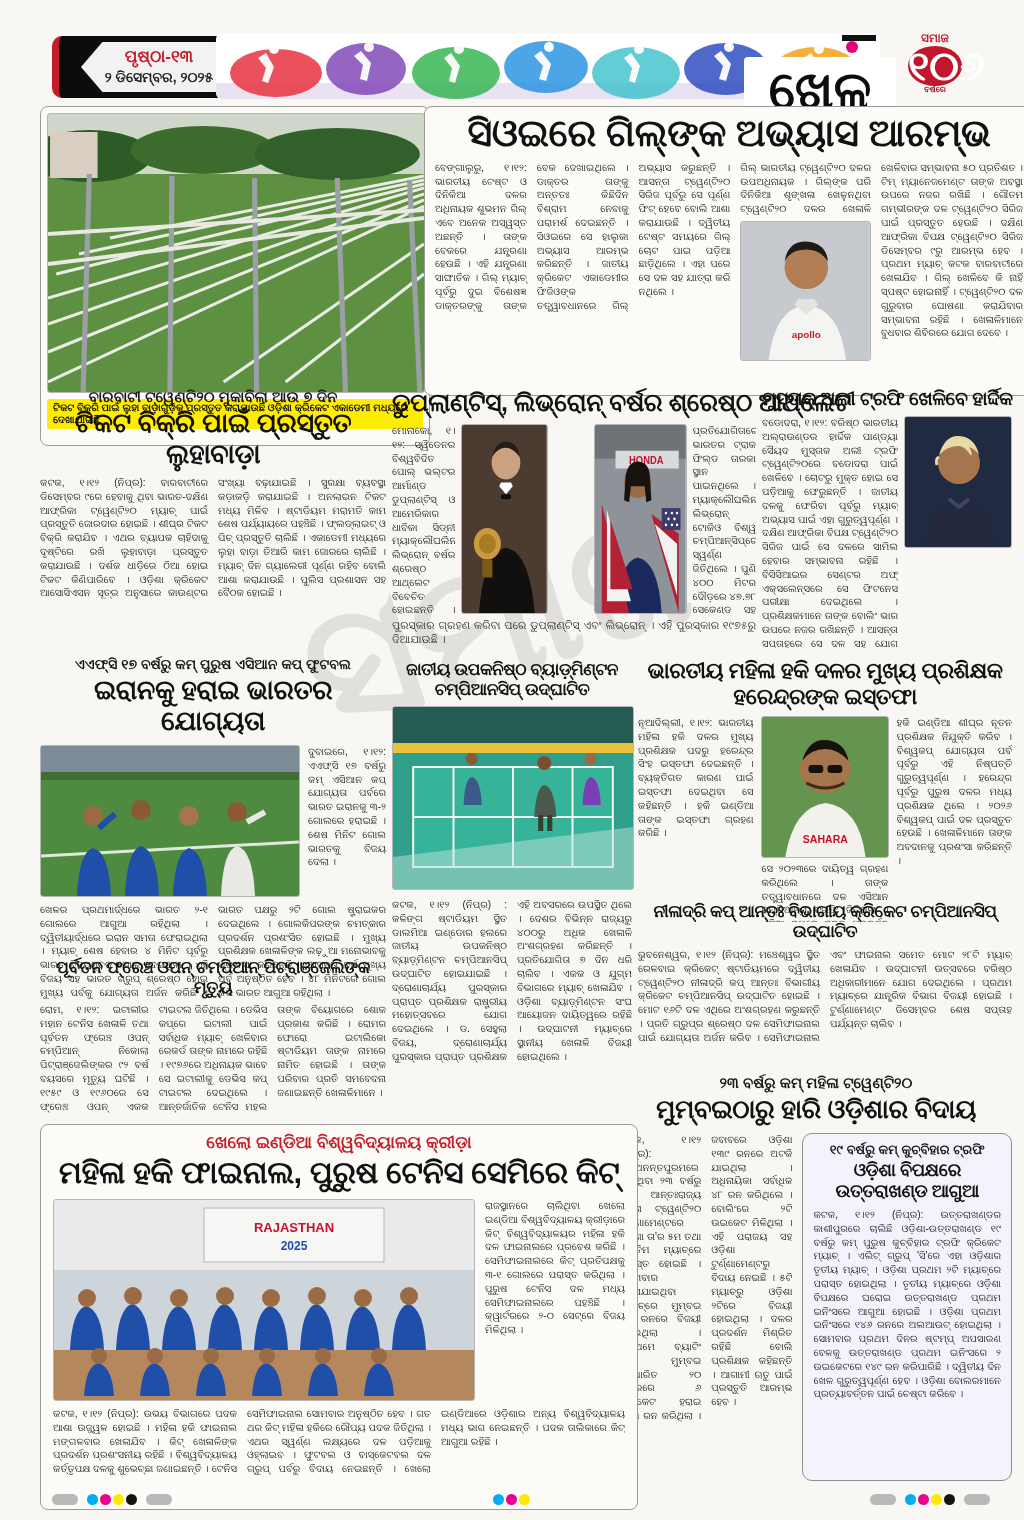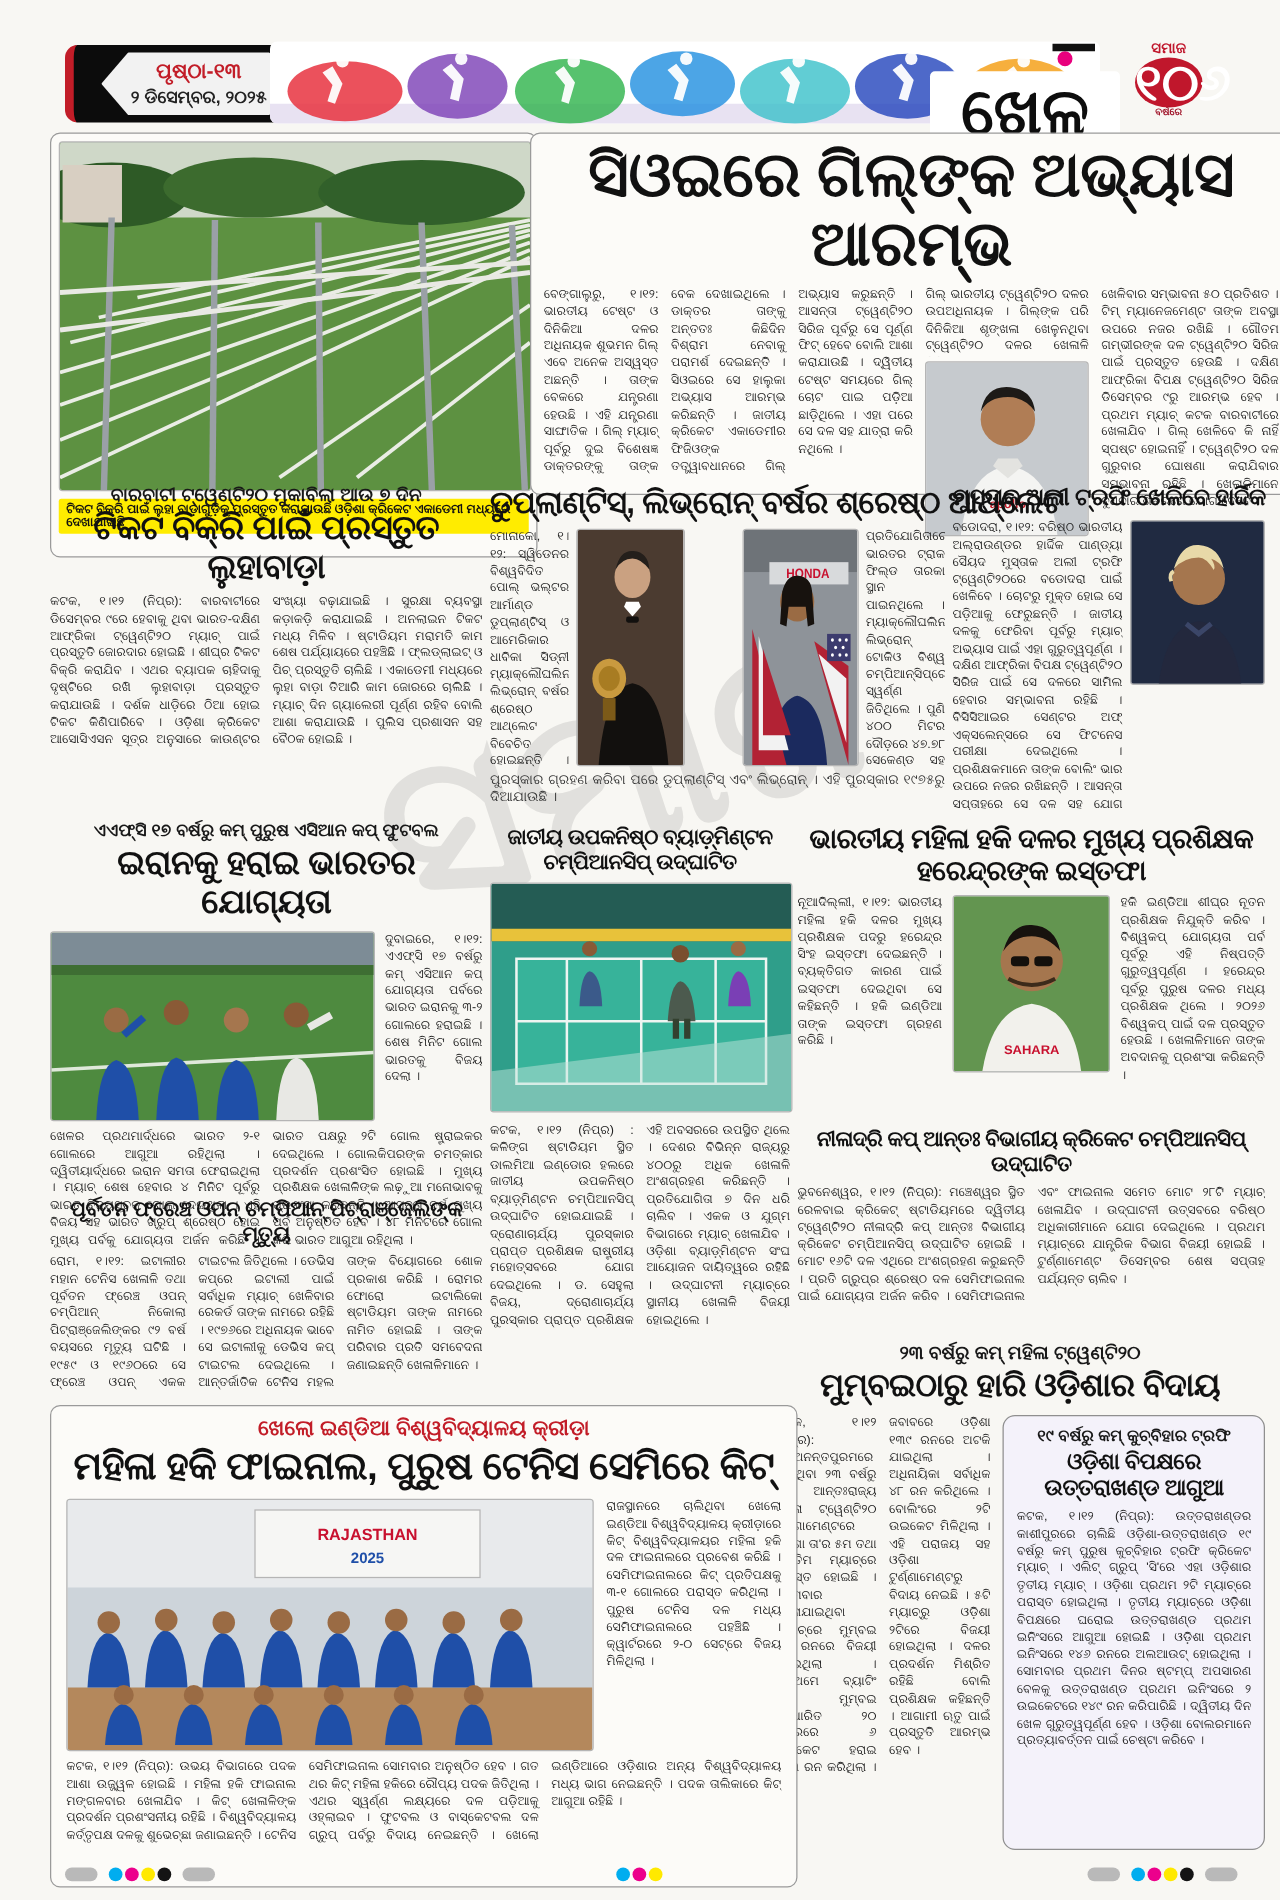--- a/index.html
+++ b/index.html
@@ -114,21 +114,21 @@
       <g stroke="#e9e9e4" stroke-width="4" fill="none">
         <path d="M0 120 L364 96"></path>
           <path d="M0 150 L364 104"></path>
       </g>
     </svg>
   </div>
   <div class="caption-yellow" style="margin-top:6px;">ଟିକଟ ବିକ୍ରି ପାଇଁ ଲୁହା ବାଡ଼ାଗୁଡ଼ିକୁ ପ୍ରସ୍ତୁତ କରାଯାଉଛି ଓଡ଼ିଶା କ୍ରିକେଟ ଏକାଡେମୀ ମଧ୍ୟରେ ଦେଖାଯାଇଛି</div>
 </div>
 
 <div class="abs box" style="left:424px;top:106px;width:588px;height:276px;padding:6px 10px;">
-  <div class="headline" style="font-size:50px;line-height:1.1;">ସିଓଇରେ ଗିଲ୍‌ଙ୍କ ଅଭ୍ୟାସ ଆରମ୍ଭ</div>
+  <div class="headline" style="font-size:38px;line-height:1.1;">ସିଓଇରେ ଗିଲ୍‌ଙ୍କ ଅଭ୍ୟାସ ଆରମ୍ଭ</div>
   <div style="display:flex;gap:10px;margin-top:6px;height:200px;">
     <div class="body-text cols3" style="width:52%;height:100%;">ବେଙ୍ଗାଲୁରୁ, ୧।୧୨: ଭାରତୀୟ ଟେଷ୍ଟ ଓ ଦିନିକିଆ ଦଳର ଅଧିନାୟକ ଶୁଭମନ ଗିଲ୍ ଏବେ ଅନେକ ଅସ୍ୱସ୍ତ ଅଛନ୍ତି । ତାଙ୍କ ବେକରେ ଯନ୍ତ୍ରଣା ହେଉଛି । ଏହି ଯନ୍ତ୍ରଣା ସାଙ୍ଘାତିକ । ଗିଲ୍ ମ୍ୟାଚ୍ ପୂର୍ବରୁ ଦୁଇ ବିଶେଷଜ୍ଞ ଡାକ୍ତରଙ୍କୁ ତାଙ୍କ ବେକ ଦେଖାଇଥିଲେ । ଡାକ୍ତର ତାଙ୍କୁ ଅନ୍ତତଃ କିଛିଦିନ ବିଶ୍ରାମ ନେବାକୁ ପରାମର୍ଶ ଦେଇଛନ୍ତି । ସିଓଇରେ ସେ ହାଲୁକା ଅଭ୍ୟାସ ଆରମ୍ଭ କରିଛନ୍ତି । ଜାତୀୟ କ୍ରିକେଟ ଏକାଡେମୀର ଫିଜିଓଙ୍କ ତତ୍ତ୍ୱାବଧାନରେ ଗିଲ୍ ଅଭ୍ୟାସ କରୁଛନ୍ତି । ଆସନ୍ତା ଟ୍ୱେଣ୍ଟି୨୦ ସିରିଜ ପୂର୍ବରୁ ସେ ପୂର୍ଣ୍ଣ ଫିଟ୍ ହେବେ ବୋଲି ଆଶା କରାଯାଉଛି । ଦ୍ୱିତୀୟ ଟେଷ୍ଟ ସମୟରେ ଗିଲ୍ ଚୋଟ ପାଇ ପଡ଼ିଆ ଛାଡ଼ିଥିଲେ । ଏହା ପରେ ସେ ଦଳ ସହ ଯାତ୍ରା କରି ନଥିଲେ ।</div>
     <div style="width:23%;height:100%;display:flex;flex-direction:column;">
       <div class="body-text" style="height:56px;">ଗିଲ୍ ଭାରତୀୟ ଟ୍ୱେଣ୍ଟି୨୦ ଦଳର ଉପଅଧିନାୟକ । ଗିଲ୍‌ଙ୍କ ପରି ଦିନିକିଆ ଶୃଙ୍ଖଳା ଖେଳୁନଥିବା ଟ୍ୱେଣ୍ଟି୨୦ ଦଳର ଖେଳାଳି ଶିବିରରେ ଯୋଗ ଦେବେ ।</div>
       <div class="photo" style="flex:1;margin-top:4px;">
         <svg width="100%" height="100%" viewBox="0 0 130 140" preserveAspectRatio="none">
           <rect width="130" height="140" fill="#cfd2d6"></rect>
           <rect width="130" height="140" fill="#b8bec4" opacity=".4"></rect>
           <circle cx="66" cy="46" r="22" fill="#b07d55"></circle>
           <path d="M44 40 q4 -22 24 -20 q18 2 20 20 q-8 -12 -22 -12 q-16 0 -22 12z" fill="#1d1a17"></path>
@@ -279,21 +279,21 @@
       </g>
     </svg>
   </div>
   <div class="body-text cols2" style="height:218px;margin-top:8px;">କଟକ, ୧।୧୨ (ନିପ୍ର) : କଳିଙ୍ଗ ଷ୍ଟାଡିୟମ ସ୍ଥିତ ଡାଲମିଆ ଇଣ୍ଡୋର ହଲରେ ଜାତୀୟ ଉପକନିଷ୍ଠ ବ୍ୟାଡ଼୍‌ମିଣ୍ଟନ ଚମ୍ପିଆନସିପ୍ ଉଦ୍‌ଘାଟିତ ହୋଇଯାଇଛି । ଦ୍ରୋଣାଚାର୍ଯ୍ୟ ପୁରସ୍କାର ପ୍ରାପ୍ତ ପ୍ରଶିକ୍ଷକ ରାଷ୍ଟ୍ରୀୟ ମହୋତ୍ସବରେ ଯୋଗ ଦେଇଥିଲେ । ଡ. ସେହୁଲା ବିଜୟ, ଦ୍ରୋଣାଚାର୍ଯ୍ୟ ପୁରସ୍କାର ପ୍ରାପ୍ତ ପ୍ରଶିକ୍ଷକ ଏହି ଅବସରରେ ଉପସ୍ଥିତ ଥିଲେ । ଦେଶର ବିଭିନ୍ନ ରାଜ୍ୟରୁ ୪୦୦ରୁ ଅଧିକ ଖେଳାଳି ଅଂଶଗ୍ରହଣ କରିଛନ୍ତି । ପ୍ରତିଯୋଗିତା ୭ ଦିନ ଧରି ଚାଲିବ । ଏକକ ଓ ଯୁଗ୍ମ ବିଭାଗରେ ମ୍ୟାଚ୍ ଖେଳାଯିବ । ଓଡ଼ିଶା ବ୍ୟାଡ଼୍‌ମିଣ୍ଟନ ସଂଘ ଆୟୋଜନ ଦାୟିତ୍ୱରେ ରହିଛି । ଉଦ୍‌ଘାଟନୀ ମ୍ୟାଚ୍‌ରେ ସ୍ଥାନୀୟ ଖେଳାଳି ବିଜୟୀ ହୋଇଥିଲେ ।</div>
 </div>
 
 <div class="abs" style="left:638px;top:658px;width:374px;height:240px;">
   <div class="headline" style="font-size:22px;">ଭାରତୀୟ ମହିଳା ହକି ଦଳର ମୁଖ୍ୟ ପ୍ରଶିକ୍ଷକ ହରେନ୍ଦ୍ରଙ୍କ ଇସ୍ତଫା</div>
   <div style="display:flex;gap:8px;margin-top:6px;height:206px;">
     <div class="body-text" style="width:31%;">ନୂଆଦିଲ୍ଲୀ, ୧।୧୨: ଭାରତୀୟ ମହିଳା ହକି ଦଳର ମୁଖ୍ୟ ପ୍ରଶିକ୍ଷକ ପଦରୁ ହରେନ୍ଦ୍ର ସିଂହ ଇସ୍ତଫା ଦେଇଛନ୍ତି । ବ୍ୟକ୍ତିଗତ କାରଣ ପାଇଁ ଇସ୍ତଫା ଦେଇଥିବା ସେ କହିଛନ୍ତି । ହକି ଇଣ୍ଡିଆ ତାଙ୍କ ଇସ୍ତଫା ଗ୍ରହଣ କରିଛି ।</div>
-    <div style="width:34%;display:flex;">
+    <div style="width:34%;display:flex;flex-direction:column;align-items:center;">
       <div class="photo" style="width:100%;height:140px;">
         <svg width="100%" height="100%" viewBox="0 0 120 140" preserveAspectRatio="none">
           <rect width="120" height="140" fill="#6fa05a"></rect>
           <rect width="120" height="140" fill="#578a46" opacity=".5"></rect>
           <circle cx="60" cy="52" r="24" fill="#a5764e"></circle>
           <path d="M38 44 q6 -22 22 -21 q18 1 22 21 q-10 -12 -22 -12 q-14 0 -22 12z" fill="#17120e"></path>
           <rect x="44" y="48" width="14" height="8" rx="3" fill="#14100c"></rect>
           <rect x="62" y="48" width="14" height="8" rx="3" fill="#14100c"></rect>
           <path d="M42 66 q18 10 36 0" stroke="#3c2a1a" stroke-width="3" fill="none"></path>
           <path d="M22 140 q8 -50 38 -54 q32 4 38 54z" fill="#f2f1ec"></path>

